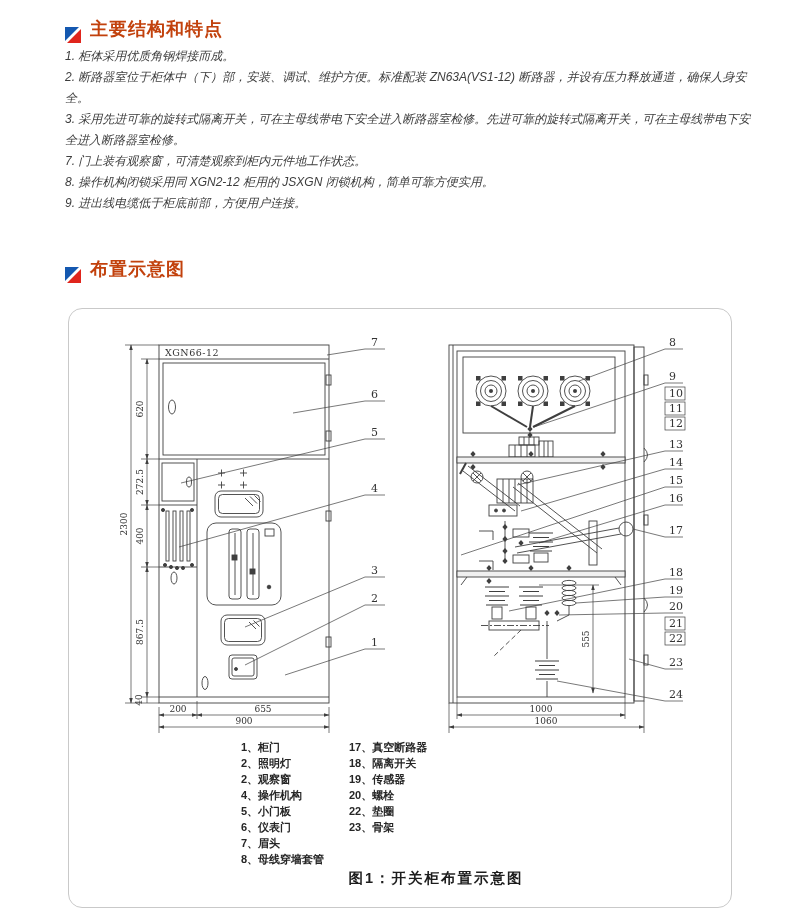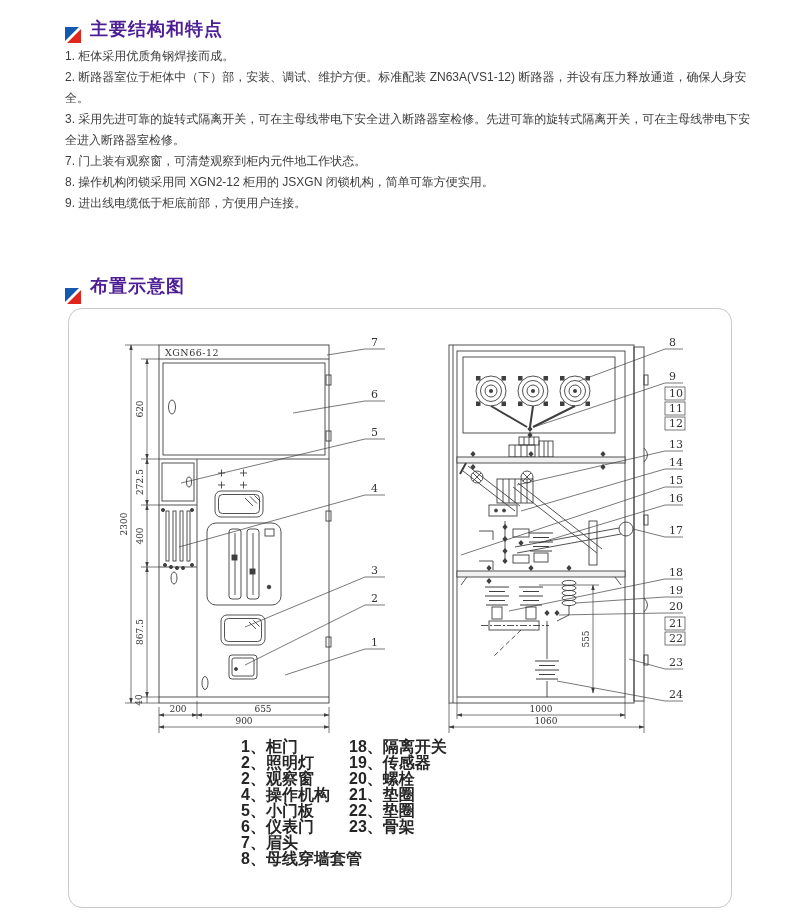--- a/index.html
+++ b/index.html
@@ -1,30 +1,30 @@
 <!DOCTYPE html>
 <html><head>
 <meta charset="utf-8">
 <style>
   html,body{margin:0;padding:0;background:#fff;}
   .page{position:relative;width:800px;height:922px;background:#ffffff;overflow:hidden;
         font-family:"Liberation Sans","DejaVu Sans",sans-serif;color:#3d3d3d;}
   .sec-header{position:absolute;display:flex;align-items:center;gap:9px;margin:0;}
-  .sec-title{font-size:18px;font-weight:bold;color:#4c1d95;letter-spacing:1px;}
+  .sec-title{font-size:18px;font-weight:bold;color:#c2410c;letter-spacing:1px;}
   .sec-icon{width:16px;height:16px;display:inline-block;}
   .feature-list{position:absolute;left:65px;top:46px;width:690px;}
-  .feature-item{font-size:12px;line-height:21px;color:#3d3d3d;}
+  .feature-item{font-size:12px;line-height:21px;color:#3d3d3d;font-style:italic;}
   .fig-box{position:absolute;left:68px;top:308px;width:662px;height:598px;
            border:1px solid #c9c9c9;border-radius:14px;background:#fff;}
   .fig-svg{position:absolute;left:0;top:6px;}
   .parts{position:absolute;left:172px;top:430px;display:flex;}
   .parts-col1{width:108px;}
   .parts-col2{width:162px;}
   .parts-col3{width:200px;}
-  .part-item{font-size:16px;line-height:16px;font-weight:600;color:#262626;white-space:nowrap;}
+  .part-item{font-size:11px;line-height:16px;font-weight:600;color:#262626;white-space:nowrap;}
   .fig-caption{position:absolute;left:0;right:0;top:560px;text-align:center;padding-left:72px;
                font-size:14.5px;font-weight:bold;color:#1d1d1d;letter-spacing:2px;}
   .dimtext{font-family:"DejaVu Serif","Liberation Serif",serif;font-size:9px;fill:#333;}
   .callout{font-family:"DejaVu Serif","Liberation Serif",serif;font-size:11px;fill:#333;}
   .modeltext{font-family:"DejaVu Serif","Liberation Serif",serif;font-size:9.5px;fill:#333;letter-spacing:0.5px;}
 </style>
 </head>
 <body>
 
 <div class="page">
@@ -41,21 +41,21 @@
 
   <div class="feature-list">
       <div class="feature-item">1. 柜体采用优质角钢焊接而成。</div>
       <div class="feature-item">2. 断路器室位于柜体中（下）部，安装、调试、维护方便。标准配装 ZN63A(VS1-12) 断路器，并设有压力释放通道，确保人身安全。</div>
       <div class="feature-item">3. 采用先进可靠的旋转式隔离开关，可在主母线带电下安全进入断路器室检修。先进可靠的旋转式隔离开关，可在主母线带电下安全进入断路器室检修。</div>
       <div class="feature-item">7. 门上装有观察窗，可清楚观察到柜内元件地工作状态。</div>
       <div class="feature-item">8. 操作机构闭锁采用同 XGN2-12 柜用的 JSXGN 闭锁机构，简单可靠方便实用。</div>
       <div class="feature-item">9. 进出线电缆低于柜底前部，方便用户连接。</div>
     </div>
 
-  <h2 class="sec-header" style="left:65px;top:274px;align-items:flex-end;">
+  <h2 class="sec-header" style="left:65px;top:257px;">
     <span class="sec-icon">
       <svg width="16" height="16" viewBox="0 0 16 16">
         <polygon points="0,0 14,0 0,14" fill="#1458b0"></polygon>
         <polygon points="16,2 16,16 2,16" fill="#e0251c"></polygon>
       </svg>
     </span>
     <span class="sec-title">布置示意图</span>
   </h2>
 
   <div class="fig-box">
@@ -359,24 +359,25 @@
           <div class="part-item">1、柜门</div>
           <div class="part-item">2、照明灯</div>
           <div class="part-item">2、观察窗</div>
           <div class="part-item">4、操作机构</div>
           <div class="part-item">5、小门板</div>
           <div class="part-item">6、仪表门</div>
           <div class="part-item">7、眉头</div>
           <div class="part-item">8、母线穿墙套管</div>
         </div>
       <div class="parts-col3">
+          <div class="part-item">17、真空断路器</div>
           <div class="part-item">18、隔离开关</div>
           <div class="part-item">19、传感器</div>
           <div class="part-item">20、螺栓</div>
-          <div class="part-item">21、垫圈</div>
           <div class="part-item">22、垫圈</div>
           <div class="part-item">23、骨架</div>
         </div>
     </div>
 
+    <div class="fig-caption">图1：开关柜布置示意图</div>
   </div>
 
 </div>
 
 </body></html>

